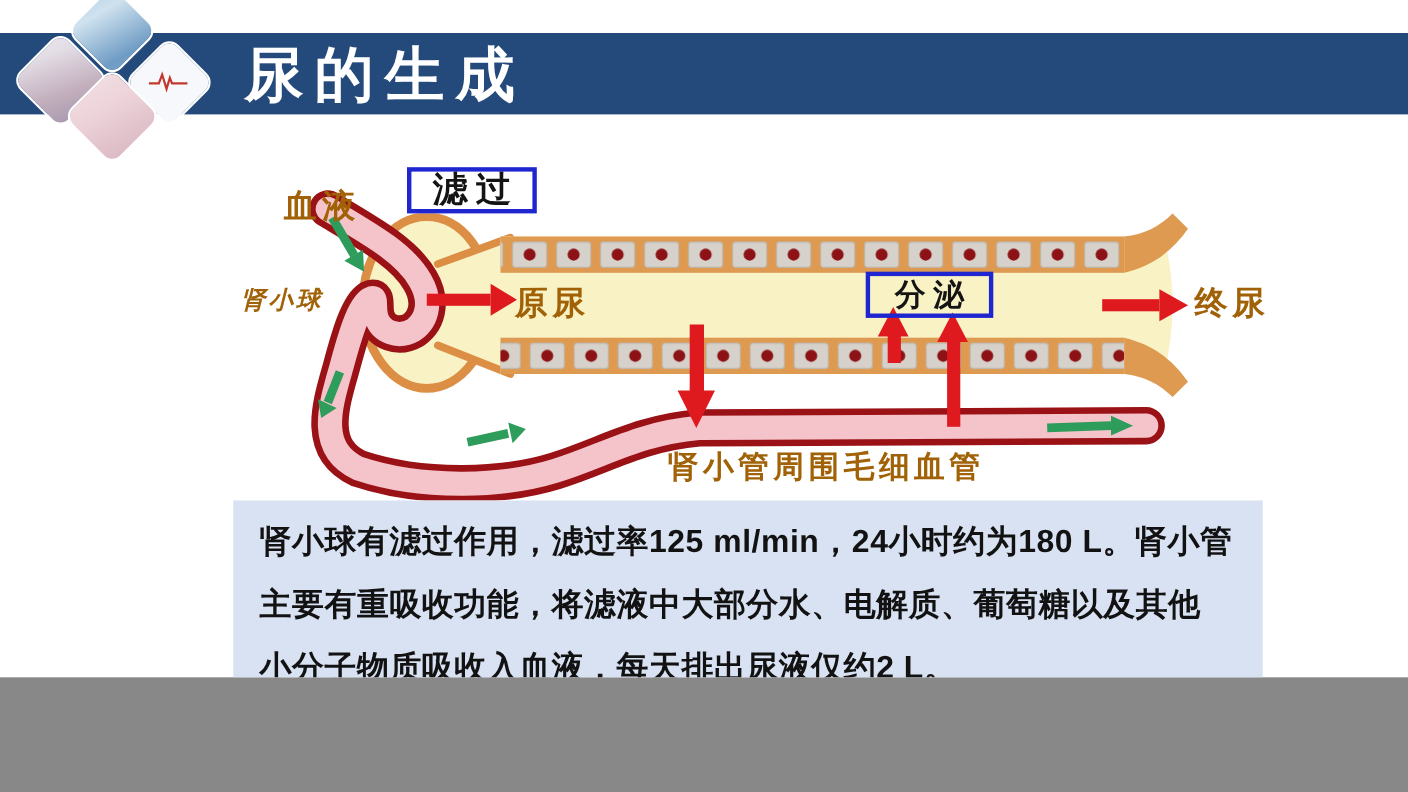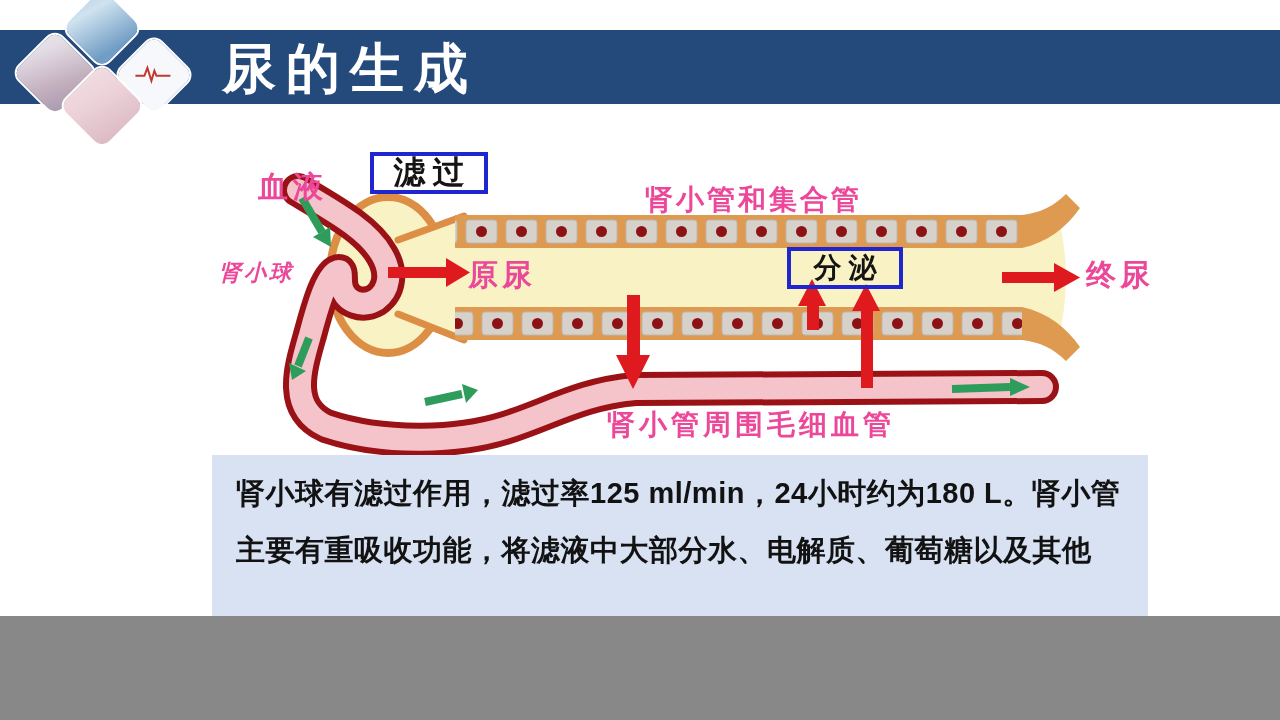--- a/index.html
+++ b/index.html
@@ -20,21 +20,21 @@
   .d-nurse .ph{background:linear-gradient(150deg,#9cc0dd 0%,#cfe2ef 35%,#6f9cc4 70%,#8fb4d6 100%);}
   .d-woman{left:23px;top:41px;width:60px;height:60px;}
   .d-woman .ph{background:linear-gradient(160deg,#eeeef3 0%,#e3dde6 30%,#c2aebc 60%,#8f86a6 100%);}
   .d-ecg{left:124px;top:45px;width:56px;height:56px;}
   .d-ecg .ph{background:#f7f8fb;display:flex;align-items:center;justify-content:center;}
   .d-baby{left:70px;top:74px;width:60px;height:60px;}
   .d-baby .ph{background:linear-gradient(150deg,#f6e9ec 0%,#ecd2d8 45%,#d9b6c0 80%,#c9a3ae 100%);}
   
   .diagram{position:absolute;left:0;top:110px;width:1280px;height:345px;}
   .diagram svg{position:absolute;left:0;top:0;}
-  .dg-label{position:absolute;color:#ec4899;font-weight:700;white-space:nowrap;}
+  .dg-label{position:absolute;color:#a16207;font-weight:700;white-space:nowrap;}
   .lb-blood{left:258px;top:57px;font-size:30px;letter-spacing:5px;}
   .lb-glom{left:219px;top:148px;font-size:22px;letter-spacing:3px;font-style:italic;}
   .lb-primary{left:468px;top:145px;font-size:30px;letter-spacing:4px;}
   .lb-tubule{left:645px;top:71px;font-size:28px;letter-spacing:3px;}
   .lb-final{left:1086px;top:145px;font-size:30px;letter-spacing:4px;}
   .lb-capillary{left:607px;top:296px;font-size:28px;letter-spacing:4px;}
   .proc-box{
     position:absolute;border:4px solid #1F25CF;color:#141414;font-weight:700;
     display:flex;align-items:center;justify-content:center;box-sizing:border-box;
     white-space:nowrap;
@@ -160,29 +160,29 @@
         <polygon points="798,196 826,196 812,169"></polygon>
 
         <rect x="861" y="200" width="12" height="78"></rect>
         <polygon points="852,201 880,201 866,174"></polygon>
       </g>
     </svg>
 
     <div class="dg-label lb-blood">血液</div>
     <div class="dg-label lb-glom">肾小球</div>
     <div class="dg-label lb-primary">原尿</div>
-    <div class="dg-label lb-tubule">肾小管和集合管</div>
     <div class="dg-label lb-final">终尿</div>
     <div class="dg-label lb-capillary">肾小管周围毛细血管</div>
 
     <div class="proc-box bx-filter">滤过</div>
     <div class="proc-box bx-secr">分泌</div>
   </div>
 
   <div class="info-box">
     <div class="info-line">肾小球有滤过作用，滤过率125 ml/min，24小时约为180 L。肾小管</div>
     <div class="info-line">主要有重吸收功能，将滤液中大部分水、电解质、葡萄糖以及其他</div>
+    <div class="info-line">小分子物质吸收入血液，每天排出尿液仅约2 L。</div>
   </div>
 
   <div class="footer-bar"></div>
   <div class="footer-strip"></div>
 
 </div>
 
 </body></html>

